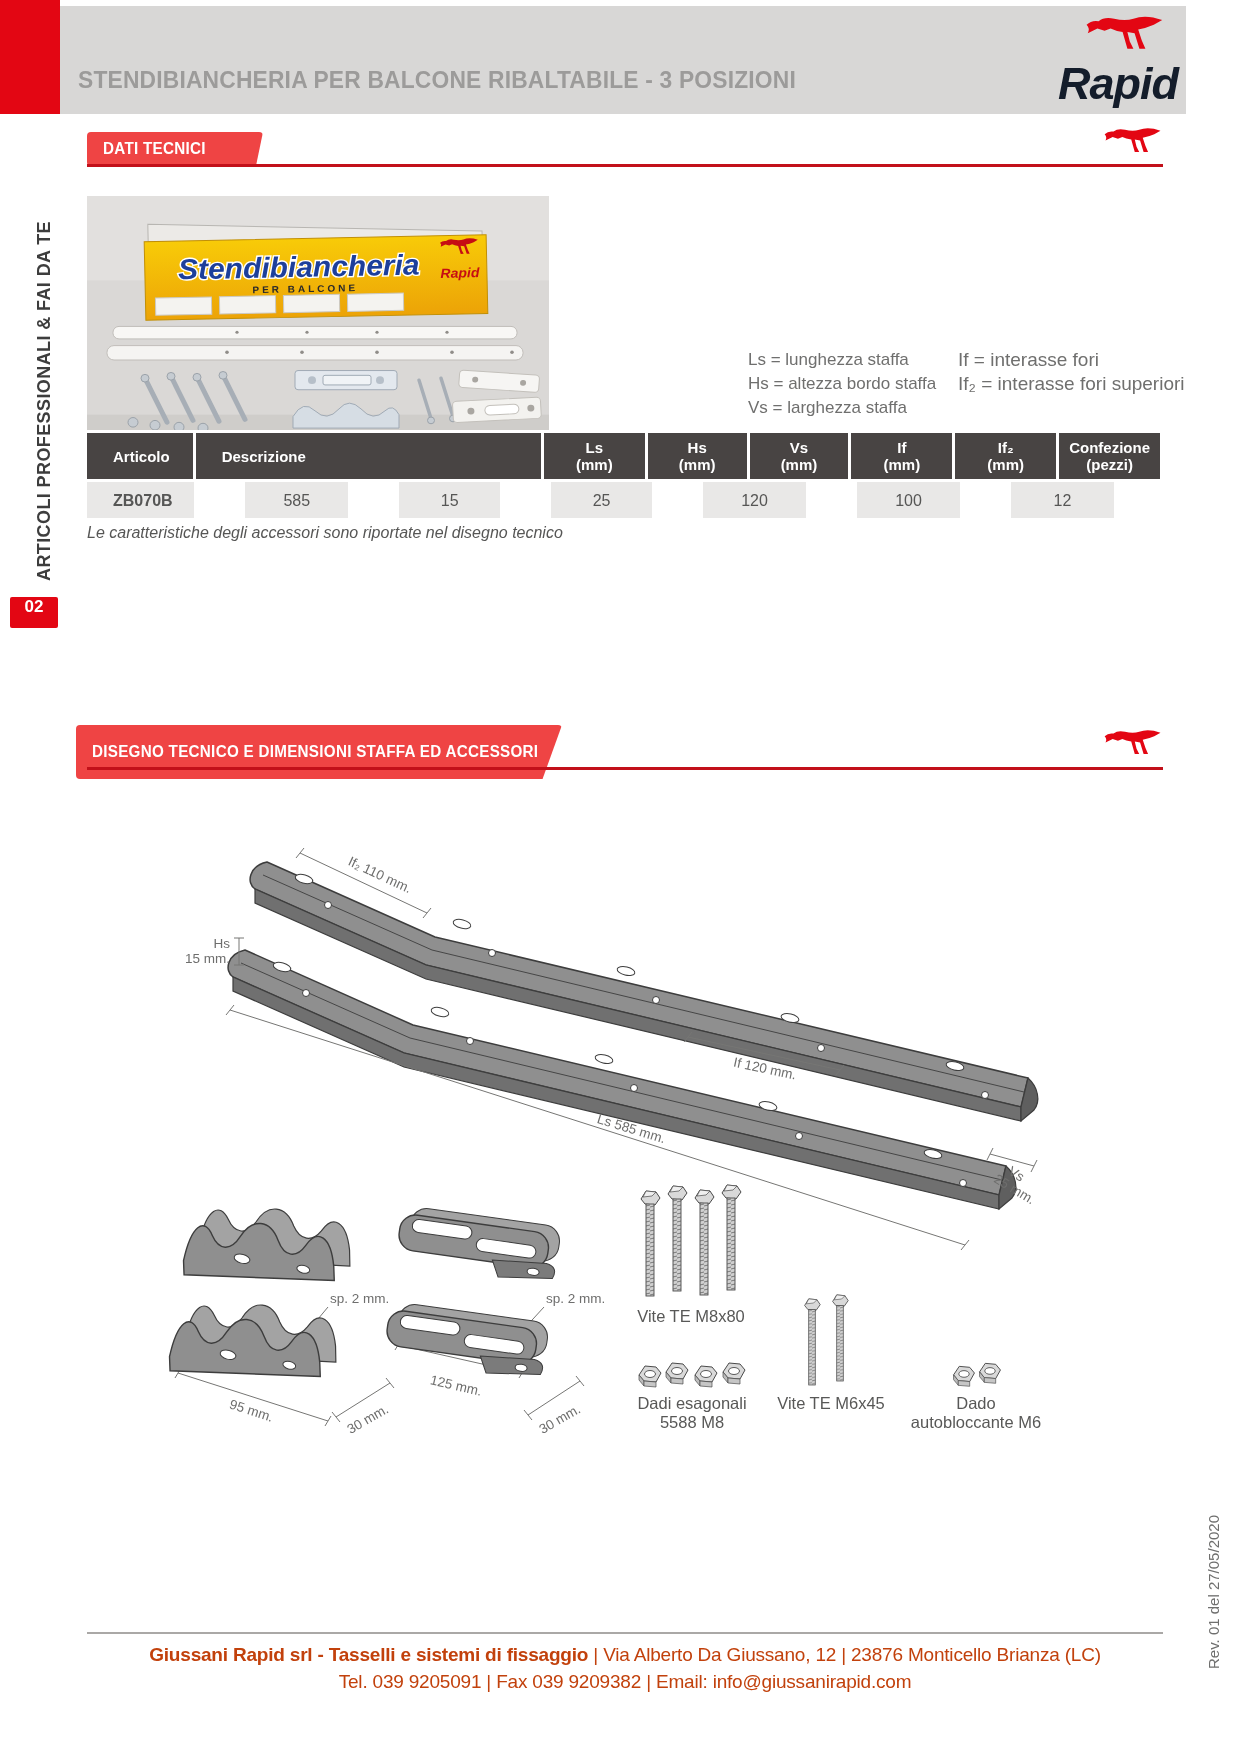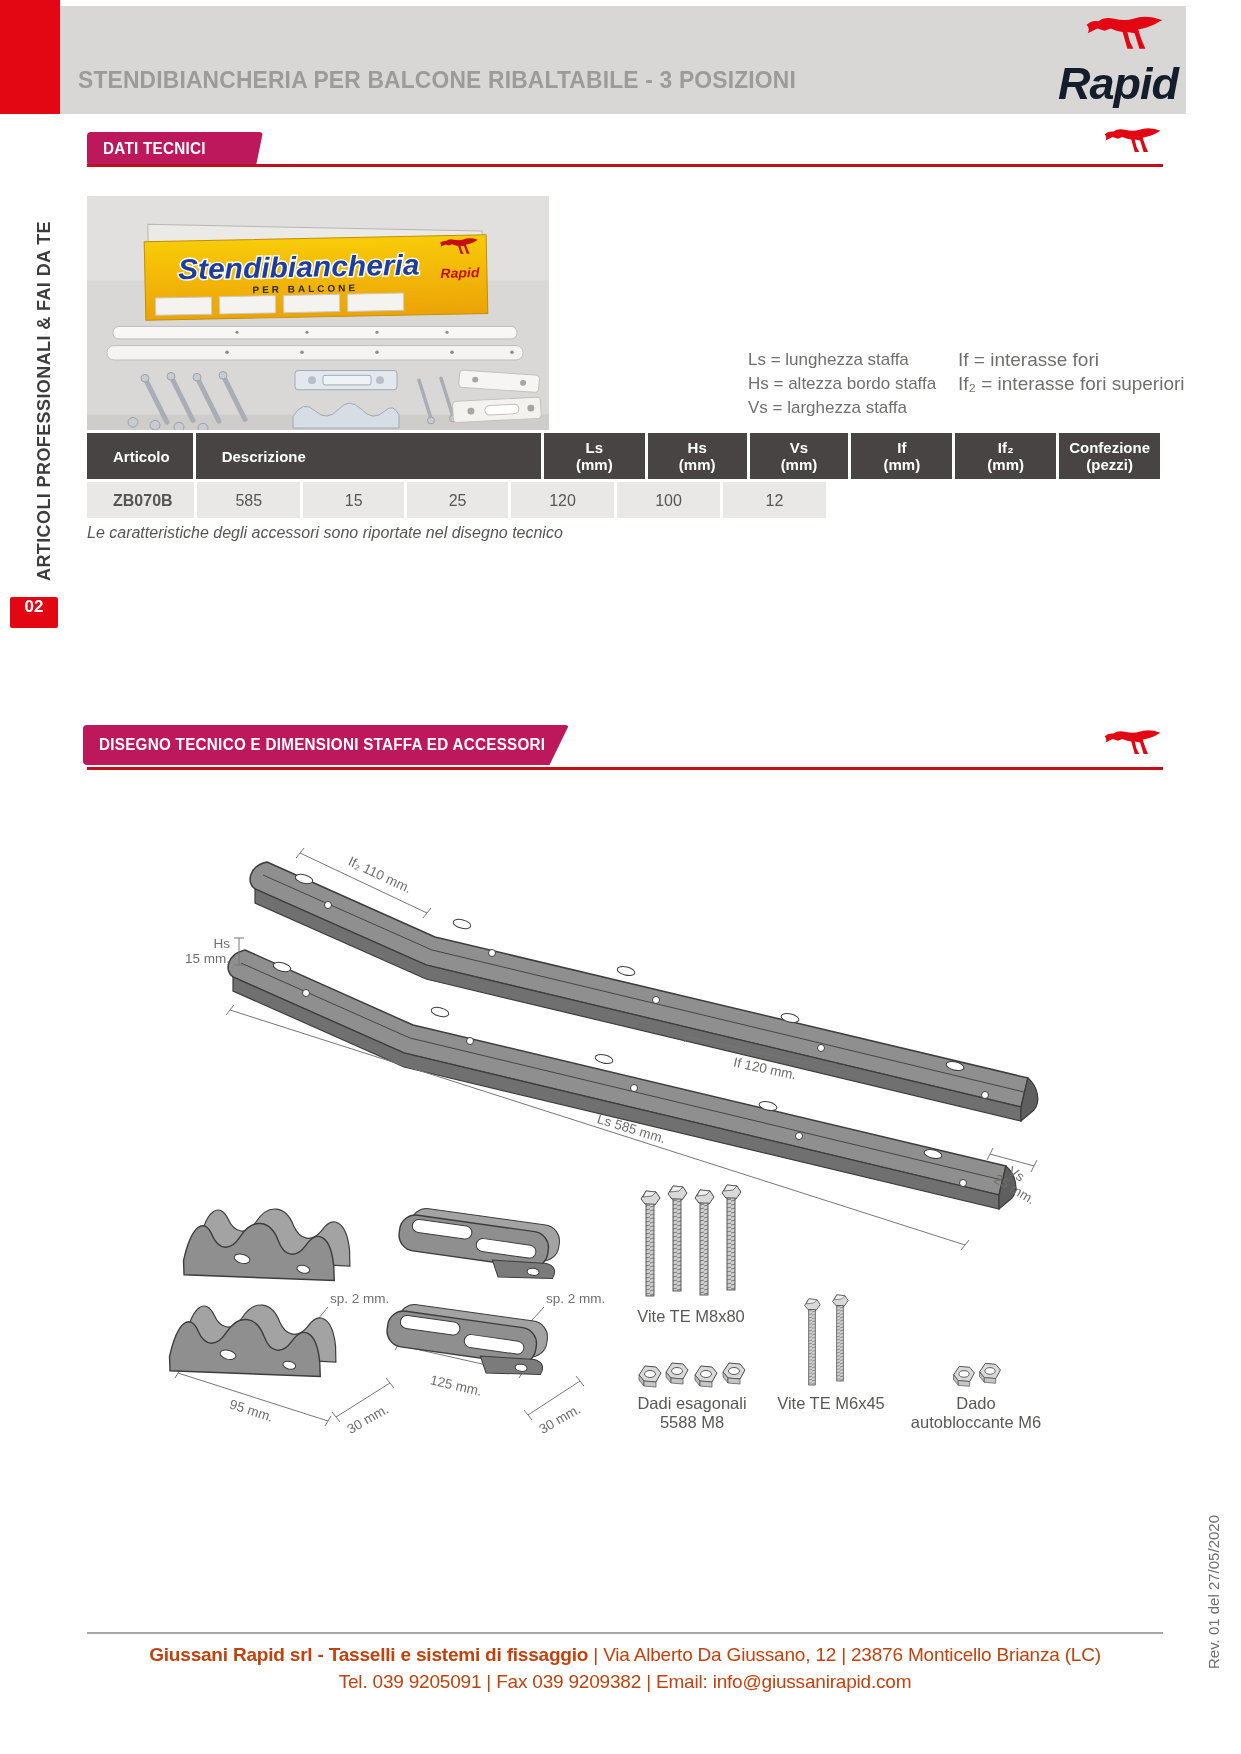--- a/index.html
+++ b/index.html
@@ -17,21 +17,21 @@
     left:78px; top:66px; font-size:24px; font-weight:bold; color:#9c9b9a;
     letter-spacing:.2px; transform:scaleX(.95); transform-origin:left top; white-space:nowrap;
   }
   #brand-wordmark {
     left:1048px; top:58px; width:140px; text-align:center;
     font-size:45px; font-weight:bold; font-style:italic; color:#141d2b; letter-spacing:-1px;
   }
 
   
   .section-badge {
-    height:34px; background:#be185d; color:#fff;
+    height:34px; background:#ef4444; color:#fff;
     clip-path:polygon(0 0,100% 0,96% 100%,0 100%);
     border-radius:4px; display:flex; align-items:center; padding-left:16px;
     font-size:16px; font-weight:bold; letter-spacing:.3px;
   }
   .section-badge span { transform:scaleX(.95); transform-origin:left center; white-space:nowrap; }
   .red-line { height:2.5px; background:#c2101a; }
 
   
   #sidebar-label {
     left:44px; top:401px; transform:translate(-50%,-50%) rotate(-90deg);
@@ -48,21 +48,21 @@
 
   
   #legend { left:748px; top:348px; font-size:17px; color:#6f6f6e; line-height:24px; }
   #legend-col2 { left:958px; top:348px; font-size:19px; color:#6f6f6e; line-height:24px; }
 
   
   #spec-table { left:87px; top:433px; width:1073px; font-size:16px; }
   .t-row { display:flex; width:100%; }
   .t-head { height:46px; }
   .t-head .cell { background:#484443; color:#fff; font-weight:bold; font-size:15px; }
-  .t-body { margin-top:3px; height:36px; }
+  .t-body { margin-top:3px; height:36px;gap:48px; }
   .t-body .cell { background:#e9e8e7; color:#565655; }
   .cell {
     display:flex; flex-direction:column; align-items:center; justify-content:center;
     box-sizing:border-box; margin-right:3px; line-height:17px; text-align:center;
   }
   .cell:last-child { margin-right:0; }
   .cell.left { align-items:flex-start; padding-left:26px; text-align:left; }
   .c1{width:10%}.c2{width:32.8%}.c3{width:9.6%}.c4{width:9.4%}.c5{width:9.4%}.c6{width:9.6%}.c7{width:9.6%}.c8{width:9.6%}
   .art { font-weight:bold; color:#1c1c1c; }
   #table-note { left:87px; top:524px; font-size:16px; font-style:italic; color:#565655; }
@@ -240,21 +240,21 @@
       <div class="cell c8">12</div>
     </div>
   </div>
   <div class="abs" id="table-note">Le caratteristiche degli accessori sono riportate nel disegno tecnico</div>
 
   <div class="abs" id="sidebar-label">ARTICOLI PROFESSIONALI &amp; FAI DA TE</div>
   <div class="abs" id="page-number-badge">
     <span>02</span>
   </div>
 
-  <div class="abs section-badge" style="left:83px;top:725px;width:470px;height:40px">
+  <div class="abs section-badge" style="left:76px;top:725px;width:470px;height:54px">
     <span>DISEGNO TECNICO E DIMENSIONI STAFFA ED ACCESSORI</span>
   </div>
   <div class="abs red-line" style="left:87px;top:767px;width:1076px"></div>
   <svg class="abs" style="left:1102px;top:728px" width="62" height="36" viewBox="0 0 140 80">
     <path fill="#e30613" d="M6,18 Q14,10 26,12 Q36,4 52,8 Q70,12 84,8 Q104,0 132,10 L118,18 Q104,24 92,26 L98,44 L104,58 L94,58 L86,32 L74,30 L78,46 L84,58 L74,58 L66,30 Q54,28 46,24 L36,28 L24,24 L8,32 Q12,24 6,18 Z"></path>
   </svg>
 
   <svg class="abs" style="left:150px;top:775px" width="1010" height="660" viewBox="0 0 1010 660">
     <defs>
       <pattern id="thr" width="8" height="4" patternUnits="userSpaceOnUse">

